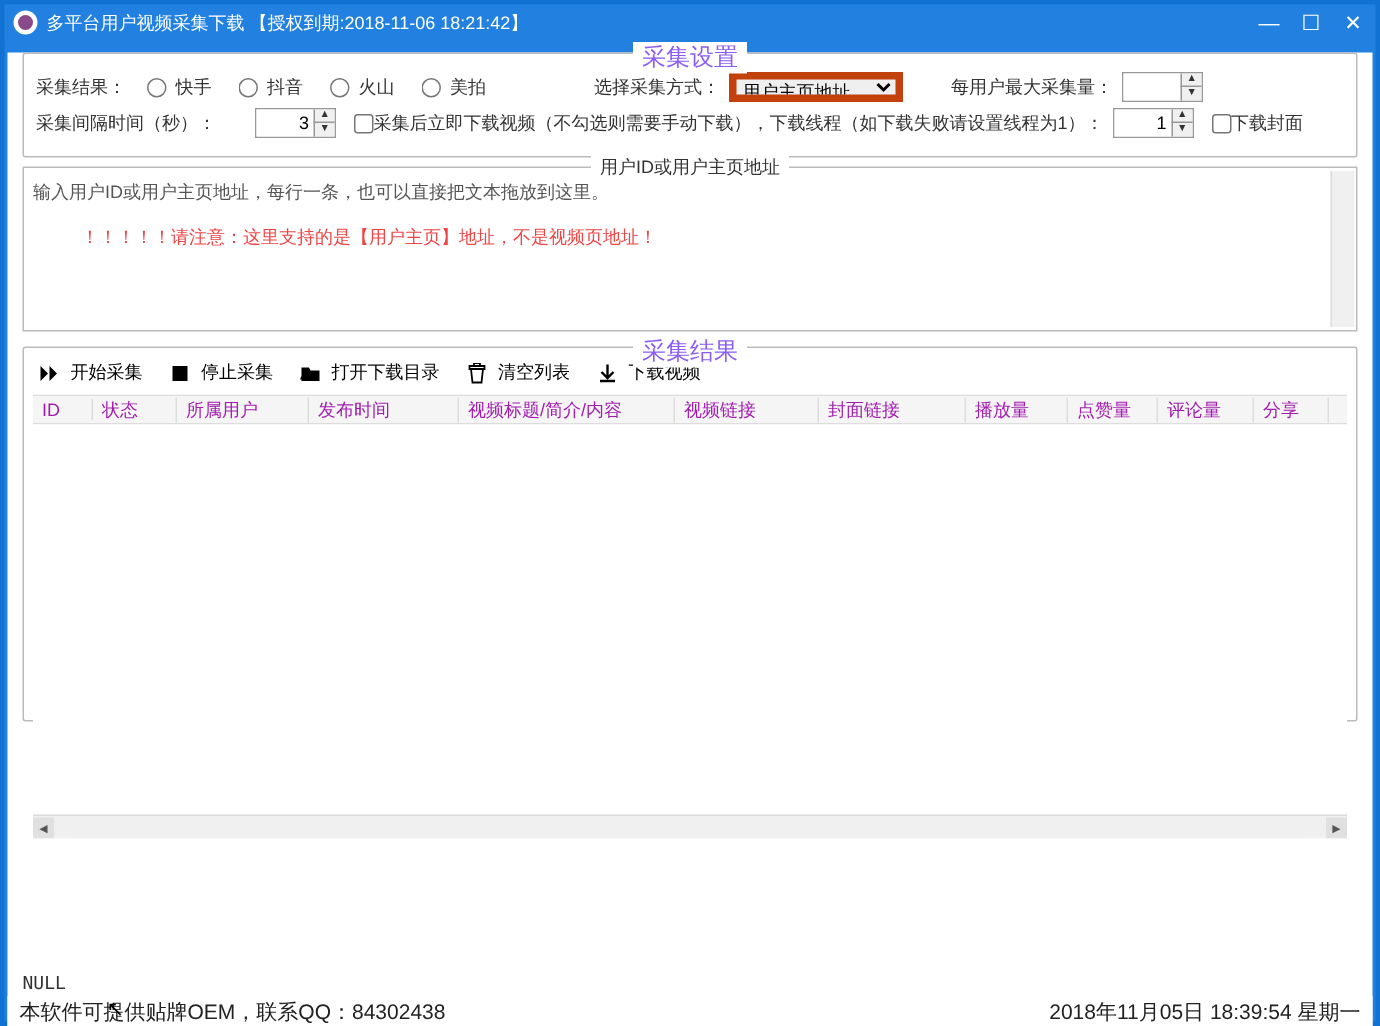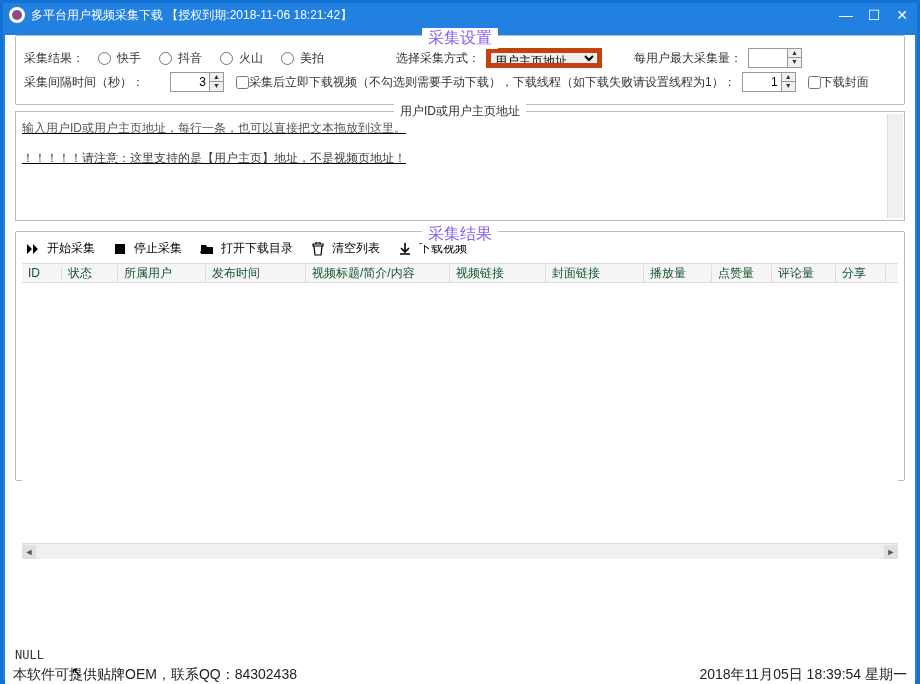--- a/index.html
+++ b/index.html
@@ -25,34 +25,34 @@
 .num-input { display: inline-flex; align-items: center; border: 1px solid #999; height: 20px; }
 .num-input input { width: 38px; height: 18px; border: none; text-align: right; padding-right: 3px; font-size: 12px; }
 .num-input .spinner { width: 14px; display: flex; flex-direction: column; }
 .num-input .spinner span { height: 9px; border-left: 1px solid #999; font-size: 7px; line-height: 7px; text-align: center; cursor: pointer; background: #f0f0f0; }
 .num-input .spinner span:first-child { border-bottom: 1px solid #999; }
 
 select.combo { height: 20px; border: 5px solid #c2410c; font-size: 12px; width: 116px; }
 
 .checkbox-opt { display: flex; align-items: center; gap: 0; cursor: pointer; }
 
-.textarea-wrap { border: 1px solid #bbb; margin: 6px 10px 4px 10px; height: 110px; position: relative; text-decoration: underline; }
+.textarea-wrap { border: 1px solid #bbb; margin: 6px 10px 4px 10px; height: 110px; position: relative; }
 .textarea-legend { position: absolute; top: -9px; left: 50%; transform: translateX(-50%); background: #fff; padding: 0 6px; font-size: 12px; color: #333; }
 .textarea-inner { width: 100%; height: 100%; border: none; padding: 6px; font-size: 12px; color: #666; resize: none; font-family: inherit; overflow: auto; line-height: 1.7; }
 .textarea-inner .line1 { color: #555; }
-.textarea-inner .line2 { color: #404040; margin-top: 10px; }
+.textarea-inner .line2 { color: #ef4444; margin-top: 10px; margin-left: 32px; }
 .scroll-thumb-v { position: absolute; right: 1px; top: 2px; bottom: 2px; width: 16px; background: #f0f0f0; border-left: 1px solid #ddd; }
 
 fieldset.results { margin-top: 10px; padding: 4px 0 0 0; height: 250px;}
 .toolbar { display: flex; align-items: center; gap: 18px; padding: 4px 10px 6px 10px; }
 .tool-btn { display: flex; align-items: center; gap: 7px; cursor: pointer; font-size: 12px; }
 .tool-icon { width: 14px; height: 14px; display: inline-block; }
 
 .table-wrap { position: relative; height: 296px; margin: 0 6px; overflow: hidden; }
-.table-header { display: flex; background: #f5f5f5; border-top: 1px solid #ddd; border-bottom: 1px solid #ddd; font-size: 12px; color: #14532d; height: 20px; align-items: center; }
+.table-header { display: flex; background: #f5f5f5; border-top: 1px solid #ddd; border-bottom: 1px solid #ddd; font-size: 12px; color: #a21caf; height: 20px; align-items: center; }
 .th { padding: 0 6px; border-right: 1px solid #ddd; white-space: nowrap; overflow: hidden; }
 .table-body { height: 260px; background: #fff; }
 .hscroll { height: 16px; background: #f0f0f0; border-top: 1px solid #ddd; display: flex; align-items: center; }
 .hscroll .bar { height: 14px; flex: 1; margin: 0 14px; background: #f0f0f0; position: relative; }
 .hscroll .arrow { width: 14px; height: 14px; background: #e0e0e0; font-size: 9px; line-height: 14px; text-align: center; color: #555; cursor: pointer; }
 
 .status-null { position: absolute; left: 10px; bottom: 24px; font-size: 12px; font-family: monospace; color: #333; }
 .footer { position: absolute; left: 0; right: 0; bottom: 0; height: 22px; display: flex; align-items: center; padding: 0 8px; font-size: 14px; color: #222; background: #fff; }
 .footer .left { flex: 1; }
 .cursor-ptr { position: absolute; left: 66px; bottom: 6px; font-size: 14px; color: #000; pointer-events:none;}

